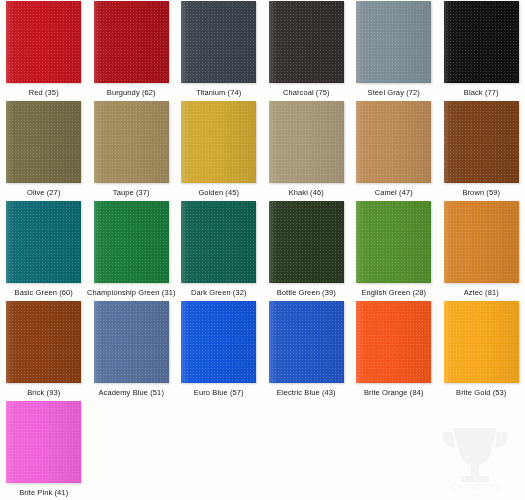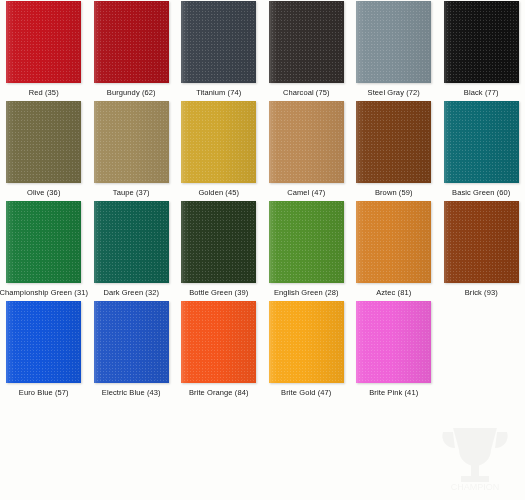--- a/index.html
+++ b/index.html
@@ -109,31 +109,35 @@
     <div class="swatch-cell">
       <div class="swatch-chip" style="background: rgb(126, 142, 150);"></div>
       <div class="swatch-label">Steel Gray (72)</div>
     </div>
     <div class="swatch-cell">
       <div class="swatch-chip" style="background: rgb(17, 17, 17);"></div>
       <div class="swatch-label">Black (77)</div>
     </div>
     <div class="swatch-cell">
       <div class="swatch-chip" style="background: rgb(114, 107, 68);"></div>
-      <div class="swatch-label">Olive (36)</div>
+      <div class="swatch-label">Olive (27)</div>
     </div>
     <div class="swatch-cell">
       <div class="swatch-chip" style="background: rgb(160, 139, 92);"></div>
       <div class="swatch-label">Taupe (37)</div>
     </div>
     <div class="swatch-cell">
       <div class="swatch-chip" style="background: rgb(207, 167, 48);"></div>
       <div class="swatch-label">Golden (45)</div>
     </div>
     <div class="swatch-cell">
+      <div class="swatch-chip" style="background: rgb(168, 152, 120);"></div>
+      <div class="swatch-label">Khaki (46)</div>
+    </div>
+    <div class="swatch-cell">
       <div class="swatch-chip" style="background: rgb(187, 138, 86);"></div>
       <div class="swatch-label">Camel (47)</div>
     </div>
     <div class="swatch-cell">
       <div class="swatch-chip" style="background: rgb(122, 64, 24);"></div>
       <div class="swatch-label">Brown (59)</div>
     </div>
     <div class="swatch-cell">
       <div class="swatch-chip" style="background: rgb(13, 106, 114);"></div>
       <div class="swatch-label">Basic Green (60)</div>
@@ -156,34 +160,38 @@
     </div>
     <div class="swatch-cell">
       <div class="swatch-chip" style="background: rgb(212, 129, 42);"></div>
       <div class="swatch-label">Aztec (81)</div>
     </div>
     <div class="swatch-cell">
       <div class="swatch-chip" style="background: rgb(138, 61, 19);"></div>
       <div class="swatch-label">Brick (93)</div>
     </div>
     <div class="swatch-cell">
+      <div class="swatch-chip" style="background: rgb(86, 112, 155);"></div>
+      <div class="swatch-label">Academy Blue (51)</div>
+    </div>
+    <div class="swatch-cell">
       <div class="swatch-chip" style="background: rgb(18, 85, 218);"></div>
       <div class="swatch-label">Euro Blue (57)</div>
     </div>
     <div class="swatch-cell">
       <div class="swatch-chip" style="background: rgb(34, 85, 196);"></div>
       <div class="swatch-label">Electric Blue (43)</div>
     </div>
     <div class="swatch-cell">
       <div class="swatch-chip" style="background: rgb(244, 85, 28);"></div>
       <div class="swatch-label">Brite Orange (84)</div>
     </div>
     <div class="swatch-cell">
       <div class="swatch-chip" style="background: rgb(247, 168, 27);"></div>
-      <div class="swatch-label">Brite Gold (47)</div>
+      <div class="swatch-label">Brite Gold (53)</div>
     </div>
     <div class="swatch-cell">
       <div class="swatch-chip" style="background: rgb(239, 99, 216);"></div>
       <div class="swatch-label">Brite Pink (41)</div>
     </div>
     <div class="swatch-cell is-empty"></div>
   </div>
 
 <svg id="watermark" viewBox="0 0 88 74" xmlns="http://www.w3.org/2000/svg" aria-hidden="true">
   <path d="M22 10 h44 l-6 22 a16 16 0 0 1 -32 0 z" fill="#000"></path>

